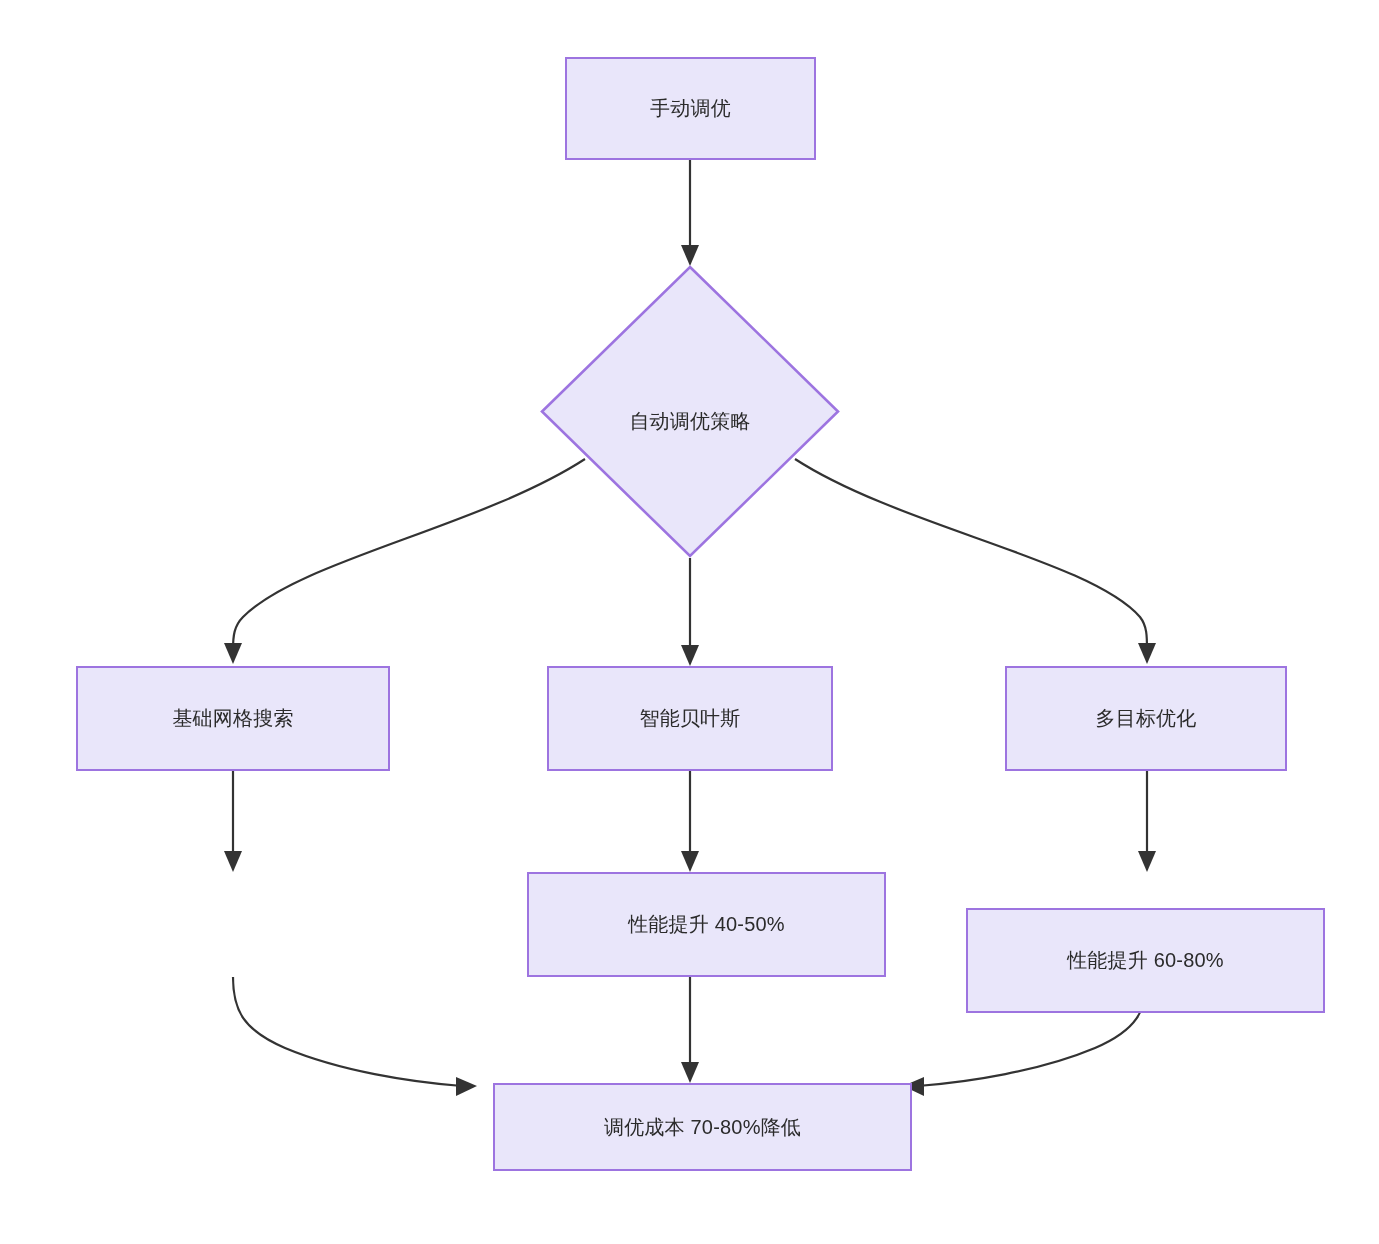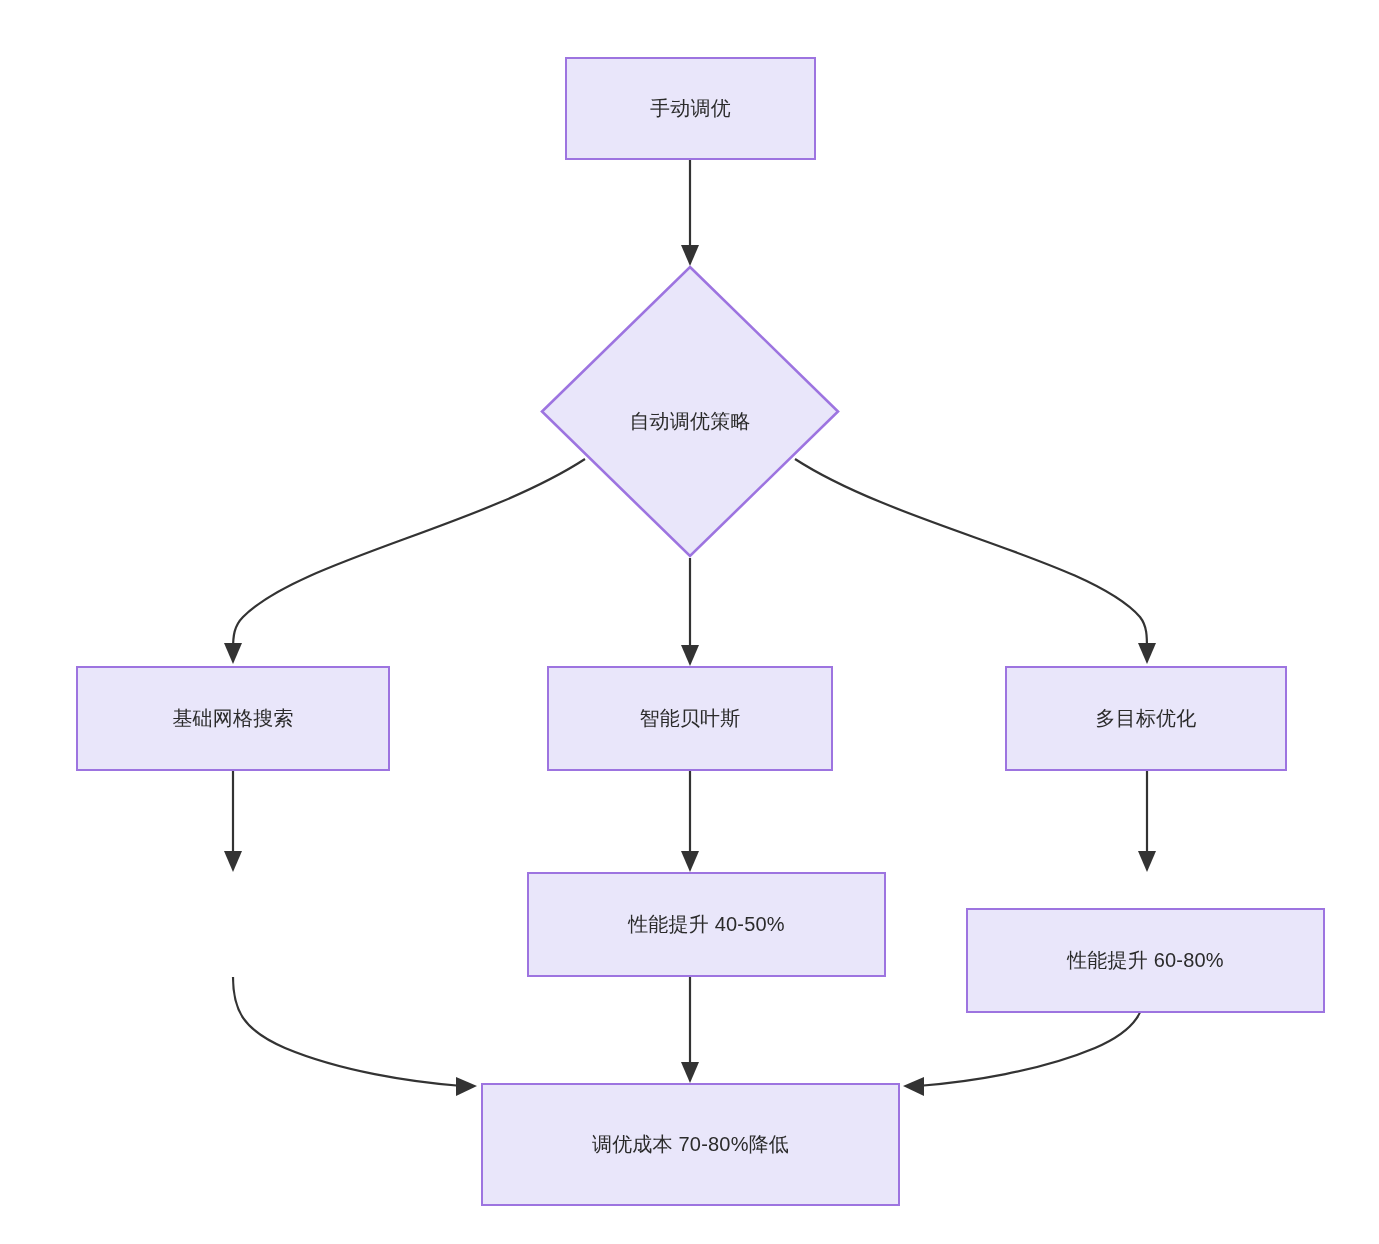--- a/index.html
+++ b/index.html
@@ -153,17 +153,17 @@
 
 
   <div class="node rect" style="left:511px; top:872px; width:359px; height:105px;margin-left:16px;">
     <span>性能提升 40-50%</span>
   </div>
 
   <div class="node rect" style="left:966px; top:908px; width:359px; height:105px;">
     <span>性能提升 60-80%</span>
   </div>
 
-  <div class="node rect" style="left:481px; top:1083px; width:419px; height:123px;">
+  <div class="node rect" style="left:493px; top:1083px; width:419px; height:88px;">
     <span>调优成本 70-80%降低</span>
   </div>
 
 </div>
 
 </body></html>

